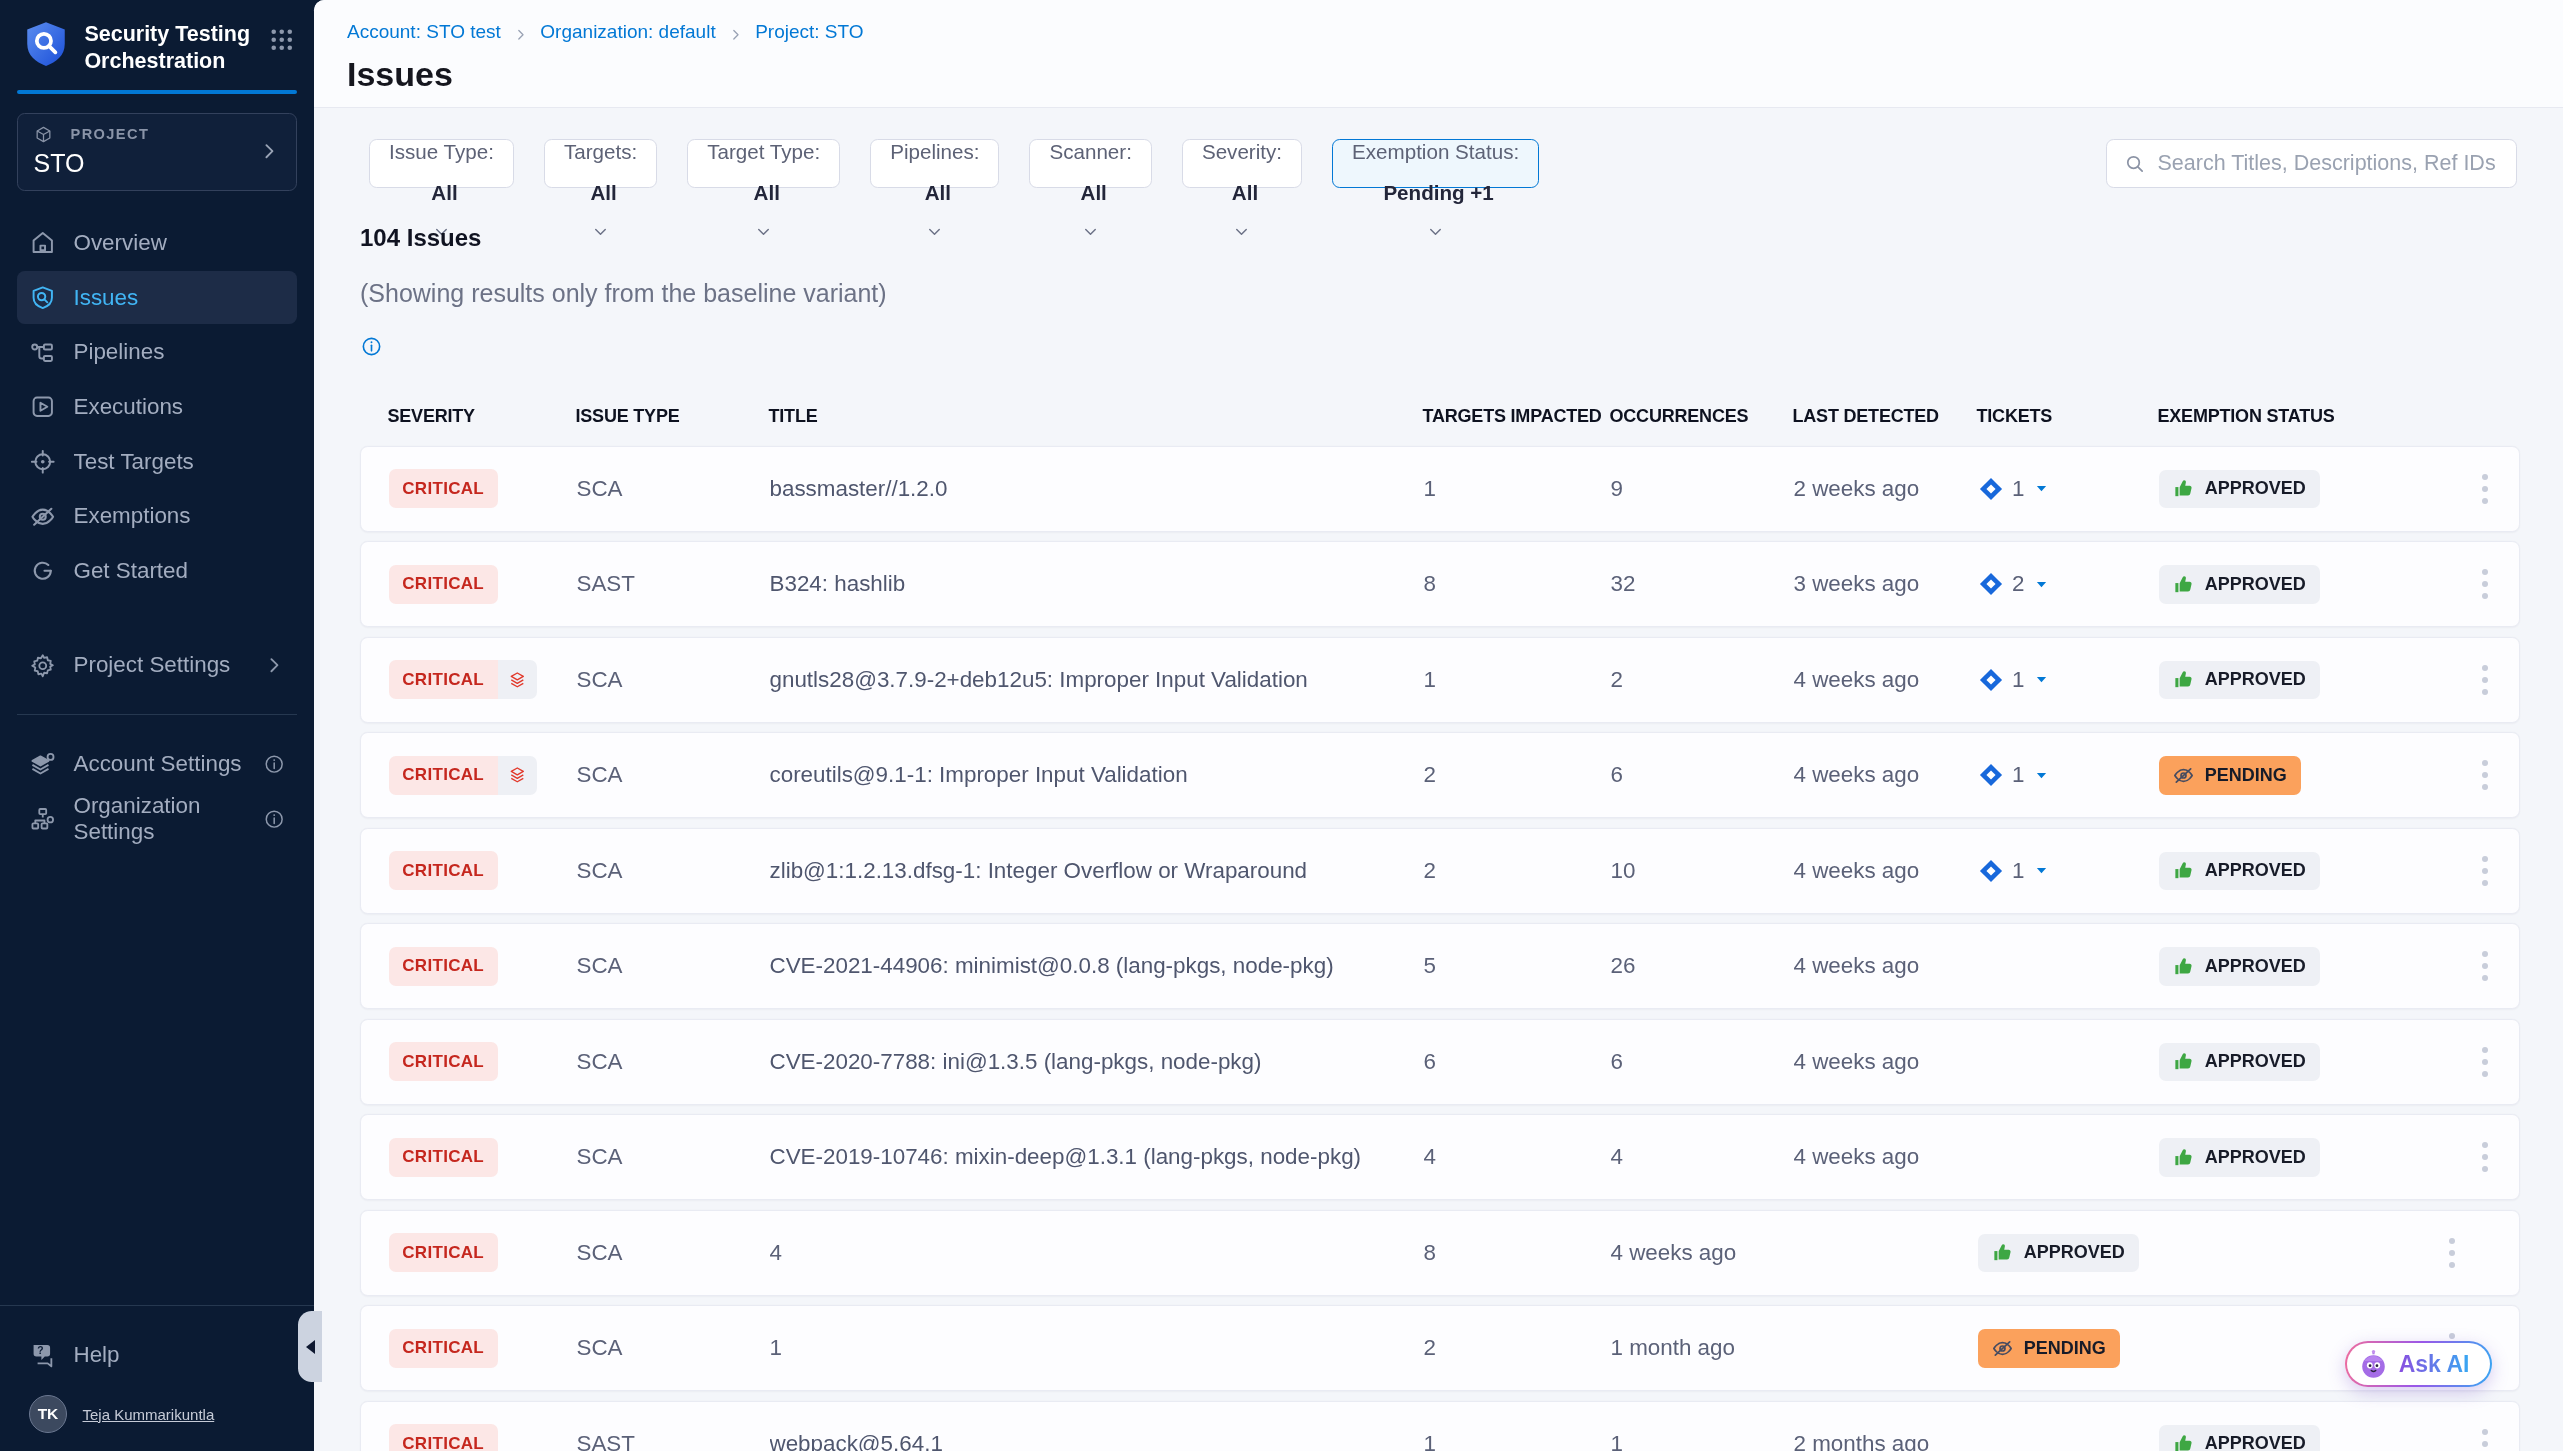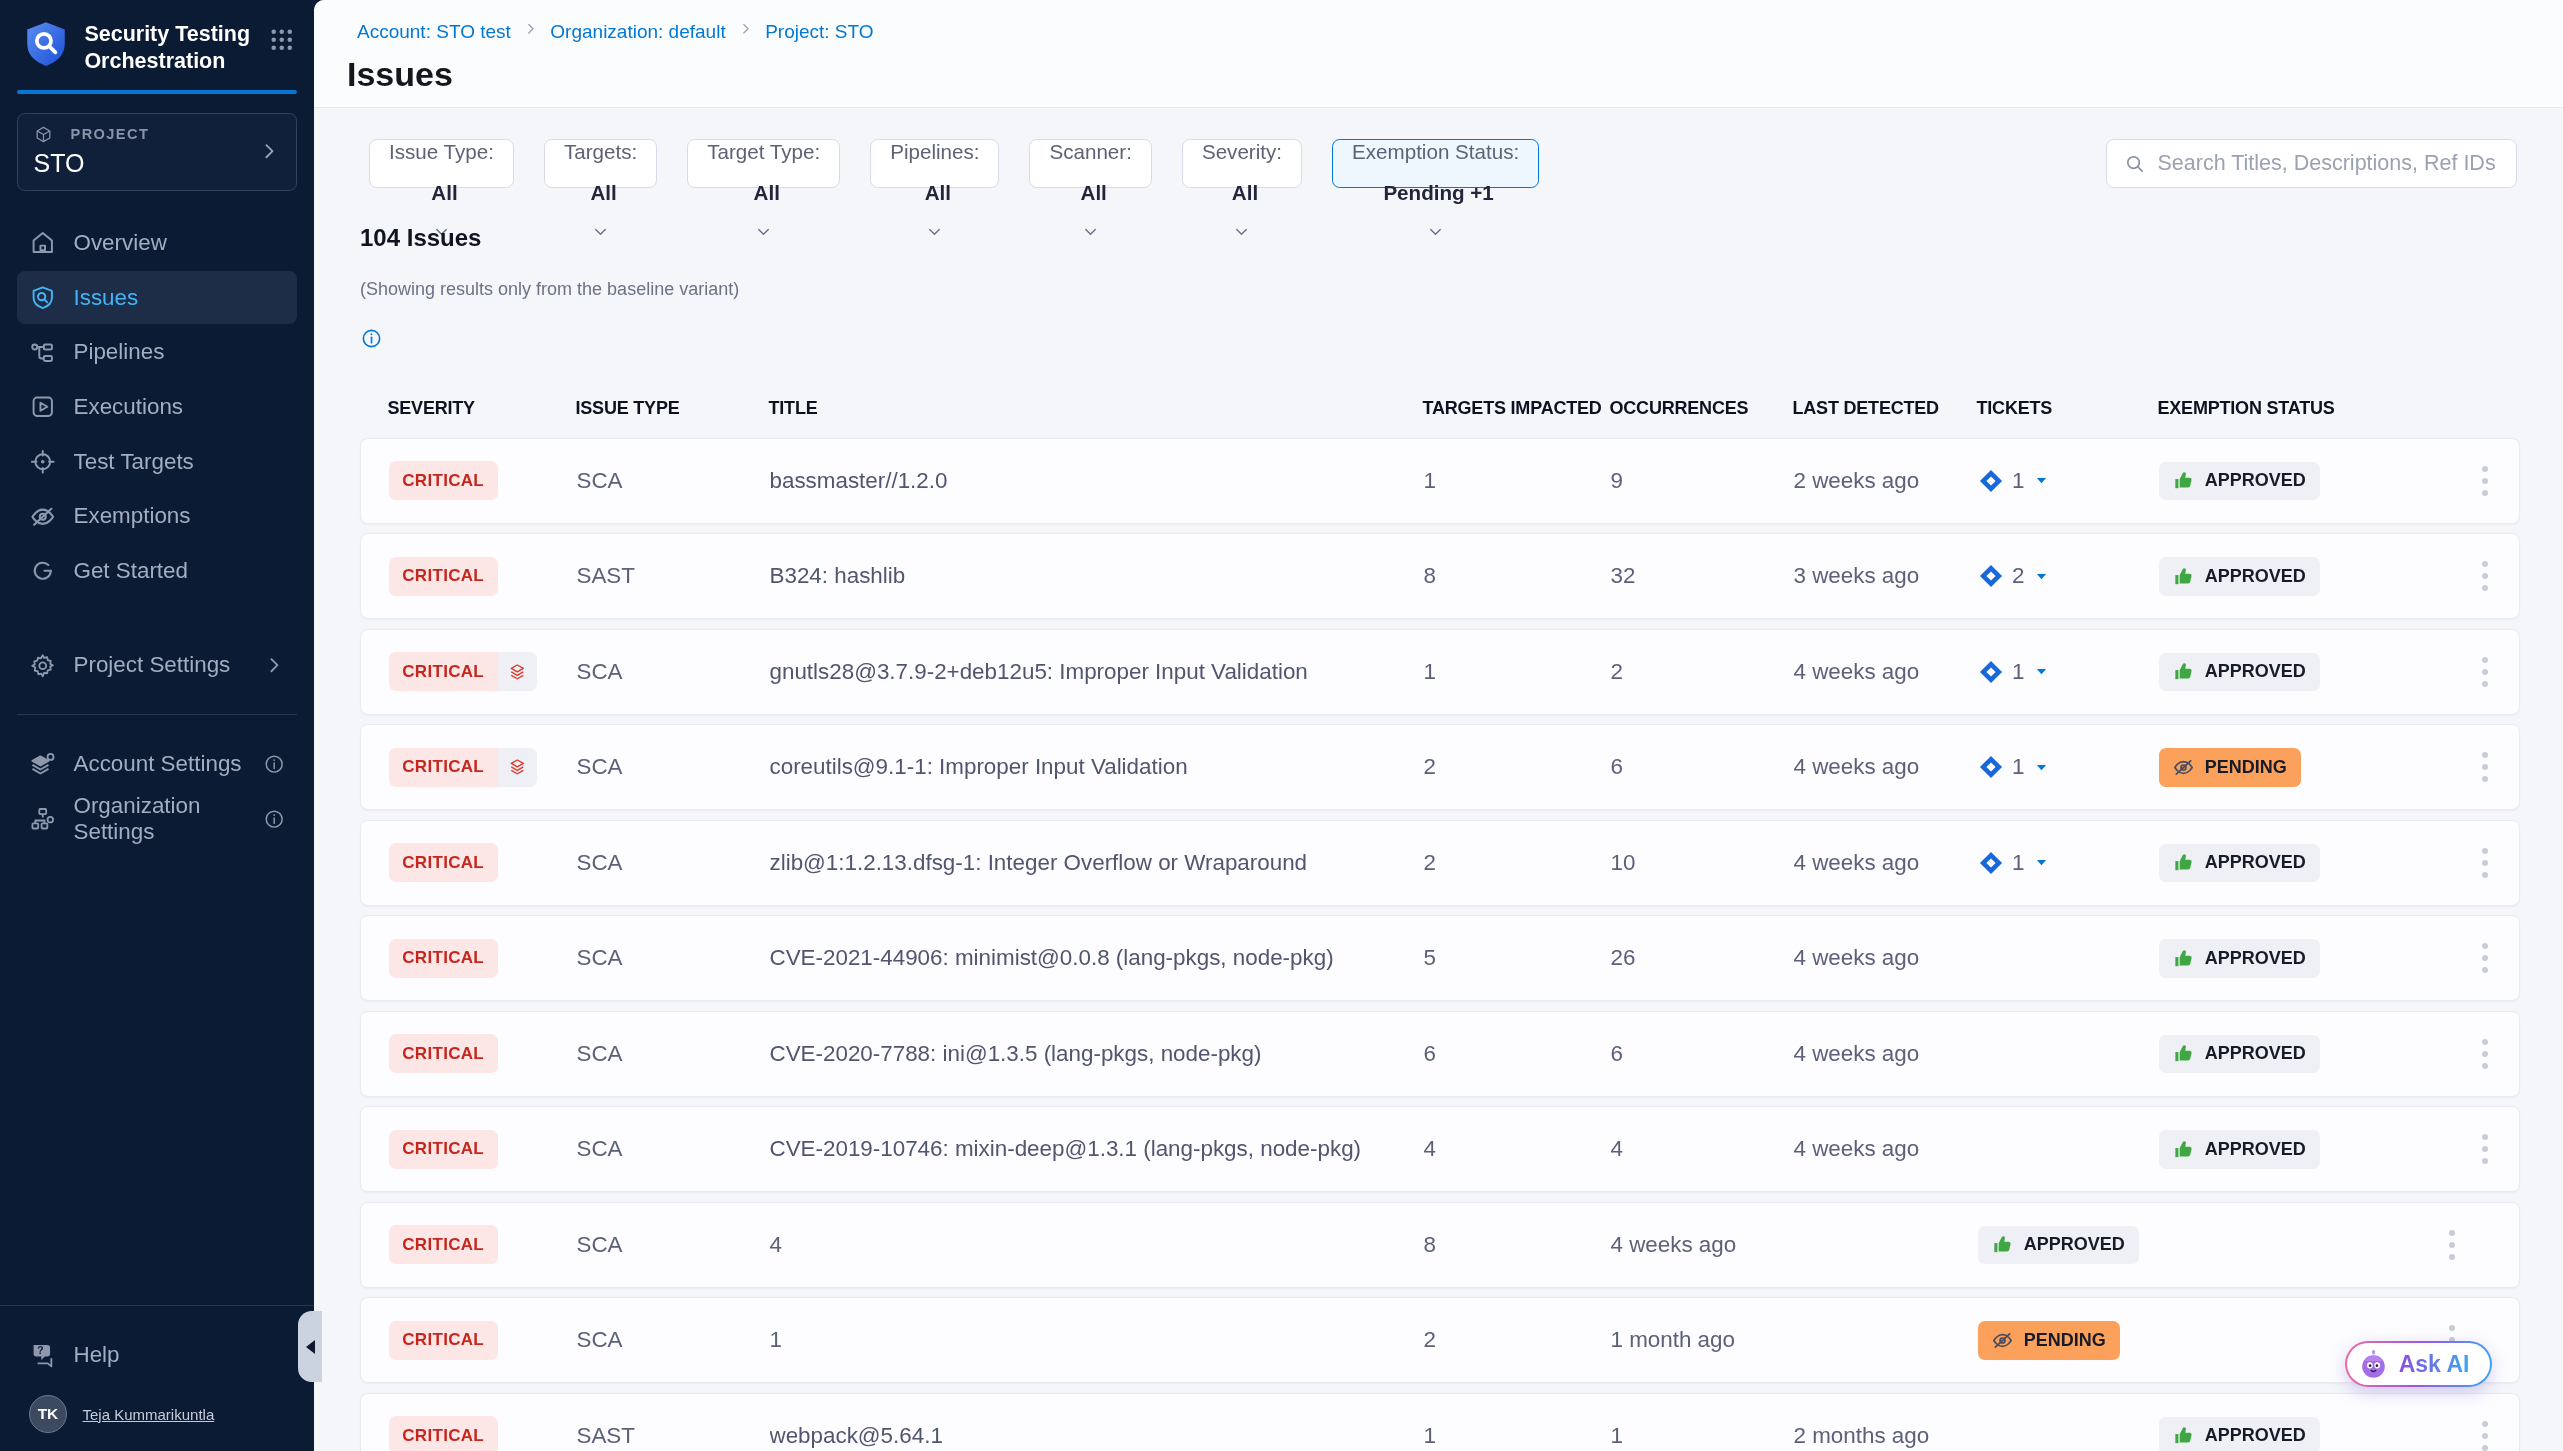--- a/index.html
+++ b/index.html
@@ -63,21 +63,21 @@
     display:flex; align-items:center; justify-content:center; cursor:pointer;
   }
   .collapse-handle .tri { width:0; height:0; border-top:7.7px solid transparent; border-bottom:7.7px solid transparent; border-right:9.5px solid #0e1830; }
   
   .main {
     flex:1; min-width:0; position:relative;
     background:#f4f6fa; border-top-left-radius:10.3px; overflow:hidden;
     display:flex; flex-direction:column;
   }
   .page-head { background:#fbfcfe; border-bottom:0.9px solid #e7e9f1; padding:20.6px 46px 13.8px 33px; }
-  .breadcrumb { display:flex; align-items:flex-start; gap:12px; font-size:19px; color:var(--link-blue,#0278d5);margin-left:10px; }
+  .breadcrumb { display:flex; align-items:flex-end; gap:12px; font-size:19px; color:var(--link-blue,#0278d5); }
   .crumb { cursor:pointer; }
   .crumb-sep { width:15.5px; height:15.5px; color:#98a1b3; display:flex; }
   .crumb-sep svg { width:15.5px; height:15.5px; }
   .page-title { font-size:34px; font-weight:700; color:#15161e; margin-top:12px; }
   .toolbar { display:flex; align-items:center; padding:31px 46px 0 55px; gap:30px; }
   .filter-pill {
     height:49px; background:#fff; border:0.9px solid #d8dbe7; border-radius:7.7px;
     padding:0 19px; display:flex; align-items:center; gap:17px;
     font-size:20.6px; color:#5d6276; cursor:pointer; font-family:inherit; white-space:nowrap;flex-direction:column;
   }
@@ -89,21 +89,21 @@
     margin-left:auto; width:411px; height:49px; background:#fff;
     border:0.9px solid #d8dbe7; border-radius:7.7px;
     display:flex; align-items:center; gap:12px; padding:0 15.5px;
   }
   .search-box .s-icon { width:23px; height:23px; color:#8b93a5; display:flex; flex-shrink:0; }
   .search-box .s-icon svg { width:23px; height:23px; }
   .search-input { flex:1; border:none; outline:none; background:transparent; font-size:21.5px; color:#2a2e3e; font-family:inherit; }
   .search-input::placeholder { color:#9aa2b1; }
   .summary { margin:36px 46px 0 46px; display:flex; align-items:flex-start; gap:27px;flex-direction:column; }
   .summary-count { font-size:24px; font-weight:700; color:#101321; }
-  .summary-note { font-size:18px; color:#6c7286; }
+  .summary-note { font-size:25px; color:#6c7286; }
   .summary-info { width:23px; height:23px; color:var(--accent,#0278d5); cursor:pointer; }
   .summary-info svg { width:23px; height:23px; }
   .table-wrap { padding:38px 43px 0 46px; }
   .row-grid {
     display:grid;
     grid-template-columns:188px 193px 654px 187px 183px 184px 181px 303px 1fr;
     align-items:center;
     padding:0 24px 0 27.5px;
   }
   .table-header { height:41px; margin-bottom:8.6px; font-size:18px; font-weight:700; color:#0e1220; letter-spacing:-0.2px; }

